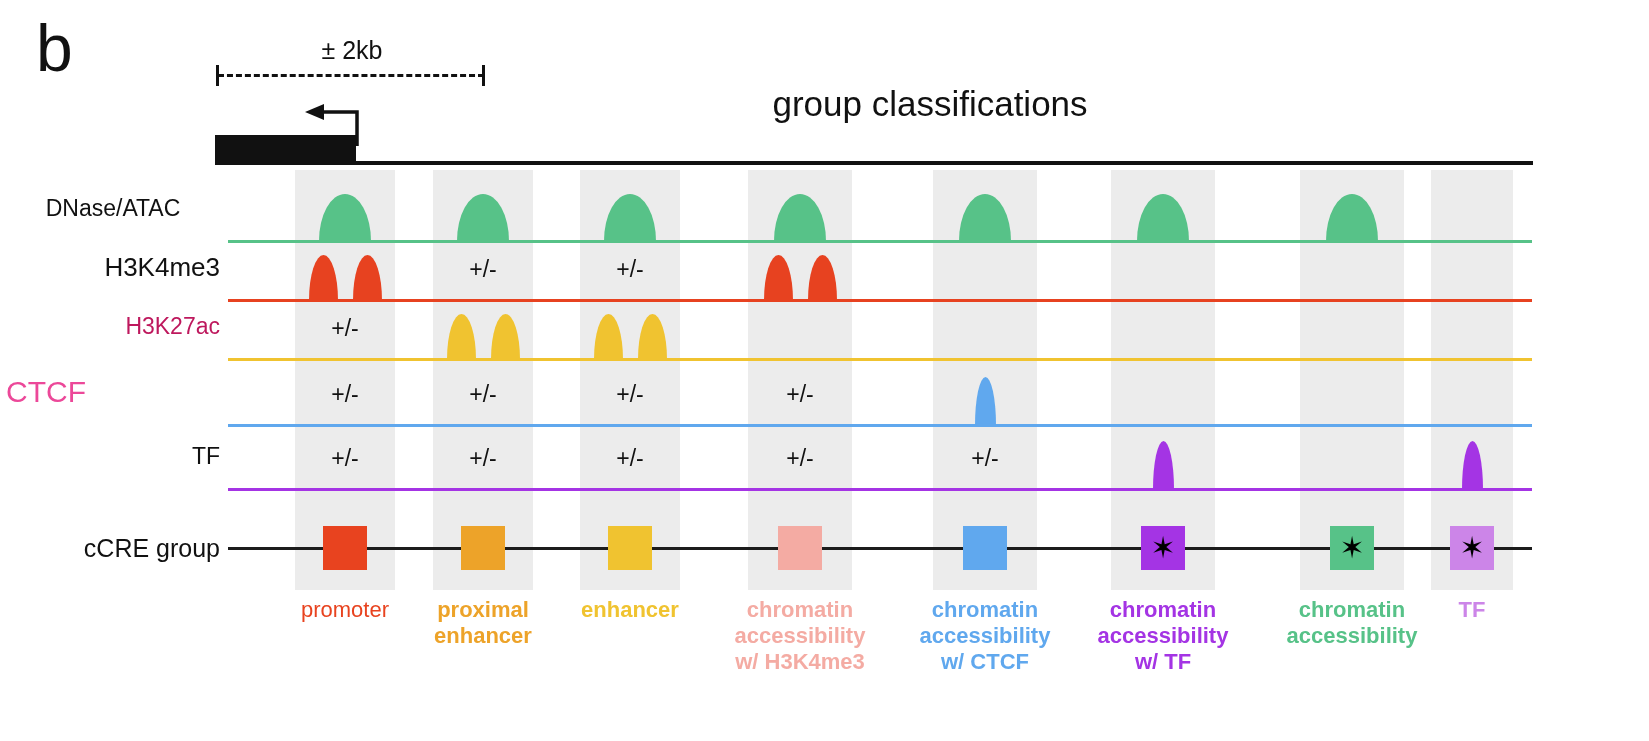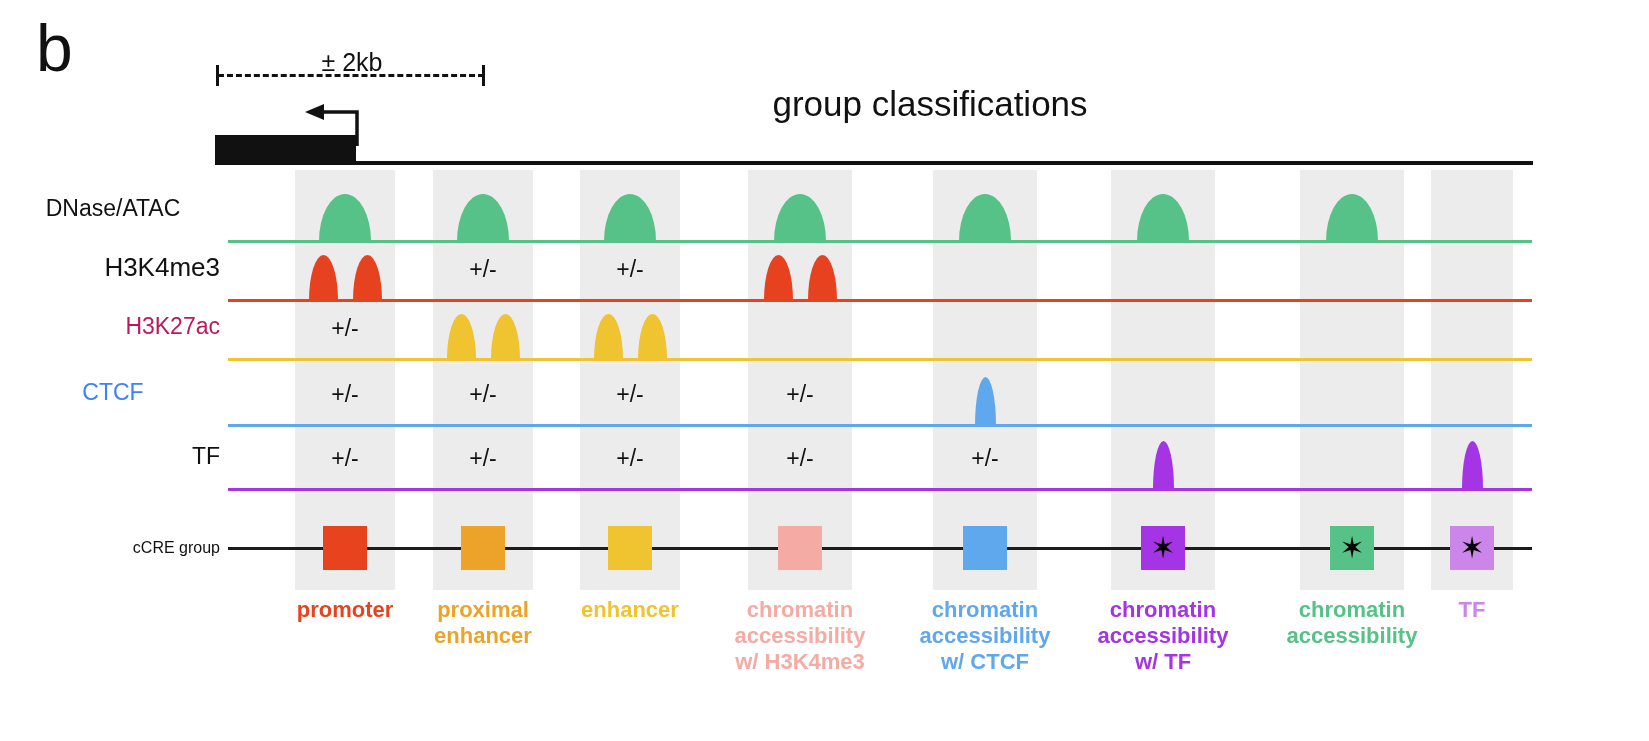--- a/index.html
+++ b/index.html
@@ -7,21 +7,21 @@
     position: relative;
     width: 1649px;
     height: 741px;
     background: #ffffff;
     overflow: hidden;
     font-family: "Liberation Sans", "DejaVu Sans", sans-serif;
     color: #111111;
   }
   .panel-letter { position: absolute; left: 36px; top: 12px; font-size: 66px; line-height: 72px; font-weight: 400; }
   .fig-title    { position: absolute; left: 610px; top: 84px; width: 640px; text-align: center; font-size: 35px; }
-  .scale-label  { position: absolute; left: 222px; top: 48px; width: 260px; text-align: center; font-size: 25px; }
+  .scale-label  { position: absolute; left: 222px; top: 36px; width: 260px; text-align: center; font-size: 25px; }
   .scale-line   { position: absolute; left: 218px; top: 74px; width: 266px; height: 0; border-top: 3px dashed #111111; }
   .scale-tick   { position: absolute; top: 65px; width: 3px; height: 21px; background: #111111; }
   .tick-l { left: 216px; }
   .tick-r { left: 482px; }
   .genome-line  { position: absolute; left: 215px; top: 161px; width: 1318px; height: 4px; background: #111111; }
   .gene-body    { position: absolute; left: 215px; top: 135px; width: 141px; height: 28px; background: #111111; }
   .tss-arrow    { position: absolute; left: 300px; top: 100px; }
 </style>
 </head>
 <body>
@@ -49,33 +49,33 @@
     <div style="position: absolute; left: 1111px; top: 170px; width: 104px; height: 420px; background: rgb(236, 236, 236); z-index: 0;"></div>
     <div style="position: absolute; left: 1300px; top: 170px; width: 104px; height: 420px; background: rgb(236, 236, 236); z-index: 0;"></div>
     <div style="position: absolute; left: 1431px; top: 170px; width: 82px; height: 420px; background: rgb(236, 236, 236); z-index: 0;"></div>
     <div style="position: absolute; left: 228px; top: 240px; width: 1304px; height: 3px; background: rgb(87, 194, 136); z-index: 1;"></div>
     <div style="position: absolute; left: 6px; top: 194px; width: 214px; height: 28px; line-height: 28px; text-align: center; font-size: 23px; color: rgb(17, 17, 17); z-index: 2;">DNase/ATAC</div>
     <div style="position: absolute; left: 228px; top: 299px; width: 1304px; height: 3px; background: rgb(231, 66, 32); z-index: 1;"></div>
     <div style="position: absolute; left: 6px; top: 253px; width: 214px; height: 28px; line-height: 28px; text-align: right; font-size: 26px; color: rgb(17, 17, 17); z-index: 2;">H3K4me3</div>
     <div style="position: absolute; left: 228px; top: 358px; width: 1304px; height: 3px; background: rgb(240, 195, 48); z-index: 1;"></div>
     <div style="position: absolute; left: 6px; top: 312px; width: 214px; height: 28px; line-height: 28px; text-align: right; font-size: 23px; color: #be185d; z-index: 2;">H3K27ac</div>
     <div style="position: absolute; left: 228px; top: 424px; width: 1304px; height: 3px; background: rgb(96, 168, 238); z-index: 1;"></div>
-    <div style="position: absolute; left: 6px; top: 378px; width: 214px; height: 28px; line-height: 28px; text-align: center; font-size: 23px; color: #3b82f6; z-index: 2;">CTCF</div>
+    <div style="position: absolute; left: 6px; top: 378px; width: 214px; height: 28px; line-height: 28px; text-align: left; font-size: 30px; color: #ec4899; z-index: 2;">CTCF</div>
     <div style="position: absolute; left: 228px; top: 488px; width: 1304px; height: 3px; background: rgb(164, 52, 228); z-index: 1;"></div>
     <div style="position: absolute; left: 6px; top: 442px; width: 214px; height: 28px; line-height: 28px; text-align: right; font-size: 23px; color: rgb(17, 17, 17); z-index: 2;">TF</div>
     <div style="position: absolute; left: 228px; top: 547px; width: 1304px; height: 3px; background: rgb(28, 28, 28); z-index: 1;"></div>
-    <div style="position: absolute; left: 6px; top: 534px; width: 214px; height: 28px; line-height: 28px; text-align: right; font-size: 16px; color: rgb(17, 17, 17); z-index: 2;">cCRE group</div>
+    <div style="position: absolute; left: 6px; top: 534px; width: 214px; height: 28px; line-height: 28px; text-align: right; font-size: 25px; color: rgb(17, 17, 17); z-index: 2;">cCRE group</div>
     <div style="position: absolute; left: 319px; top: 194px; width: 52px; height: 47px; background: rgb(87, 194, 136); border-radius: 50% 50% 0px 0px / 100% 100% 0px 0px;"></div>
     <div style="position: absolute; left: 308.5px; top: 255px; width: 29px; height: 45px; background: rgb(231, 66, 32); border-radius: 50% 50% 0px 0px / 100% 100% 0px 0px;"></div>
     <div style="position: absolute; left: 352.5px; top: 255px; width: 29px; height: 45px; background: rgb(231, 66, 32); border-radius: 50% 50% 0px 0px / 100% 100% 0px 0px;"></div>
     <div style="position: absolute; left: 305px; top: 314px; width: 80px; height: 28px; line-height: 28px; text-align: center; font-size: 23px; color: rgb(17, 17, 17); z-index: 2;">+/-</div>
     <div style="position: absolute; left: 305px; top: 380px; width: 80px; height: 28px; line-height: 28px; text-align: center; font-size: 23px; color: rgb(17, 17, 17); z-index: 2;">+/-</div>
     <div style="position: absolute; left: 305px; top: 444px; width: 80px; height: 28px; line-height: 28px; text-align: center; font-size: 23px; color: rgb(17, 17, 17); z-index: 2;">+/-</div>
     <div style="position: absolute; left: 323px; top: 526px; width: 44px; height: 44px; background: rgb(232, 67, 31); z-index: 2;"></div>
-    <div style="position: absolute; left: 235px; top: 597px; width: 220px; text-align: center; font-weight: bold; font-size: 22px; line-height: 26px; color: rgb(232, 67, 31); z-index: 2;">
+    <div style="position: absolute; left: 235px; top: 597px; width: 220px; text-align: center; font-weight: normal; font-size: 22px; line-height: 26px; color: rgb(232, 67, 31); z-index: 2;">
       <div>promoter</div>
     </div>
     <div style="position: absolute; left: 457px; top: 194px; width: 52px; height: 47px; background: rgb(87, 194, 136); border-radius: 50% 50% 0px 0px / 100% 100% 0px 0px;"></div>
     <div style="position: absolute; left: 443px; top: 255px; width: 80px; height: 28px; line-height: 28px; text-align: center; font-size: 23px; color: rgb(17, 17, 17); z-index: 2;">+/-</div>
     <div style="position: absolute; left: 446.5px; top: 314px; width: 29px; height: 45px; background: rgb(240, 195, 48); border-radius: 50% 50% 0px 0px / 100% 100% 0px 0px;"></div>
     <div style="position: absolute; left: 490.5px; top: 314px; width: 29px; height: 45px; background: rgb(240, 195, 48); border-radius: 50% 50% 0px 0px / 100% 100% 0px 0px;"></div>
     <div style="position: absolute; left: 443px; top: 380px; width: 80px; height: 28px; line-height: 28px; text-align: center; font-size: 23px; color: rgb(17, 17, 17); z-index: 2;">+/-</div>
     <div style="position: absolute; left: 443px; top: 444px; width: 80px; height: 28px; line-height: 28px; text-align: center; font-size: 23px; color: rgb(17, 17, 17); z-index: 2;">+/-</div>
     <div style="position: absolute; left: 461px; top: 526px; width: 44px; height: 44px; background: rgb(237, 163, 41); z-index: 2;"></div>
     <div style="position: absolute; left: 373px; top: 597px; width: 220px; text-align: center; font-weight: bold; font-size: 22px; line-height: 26px; color: rgb(237, 163, 41); z-index: 2;">

